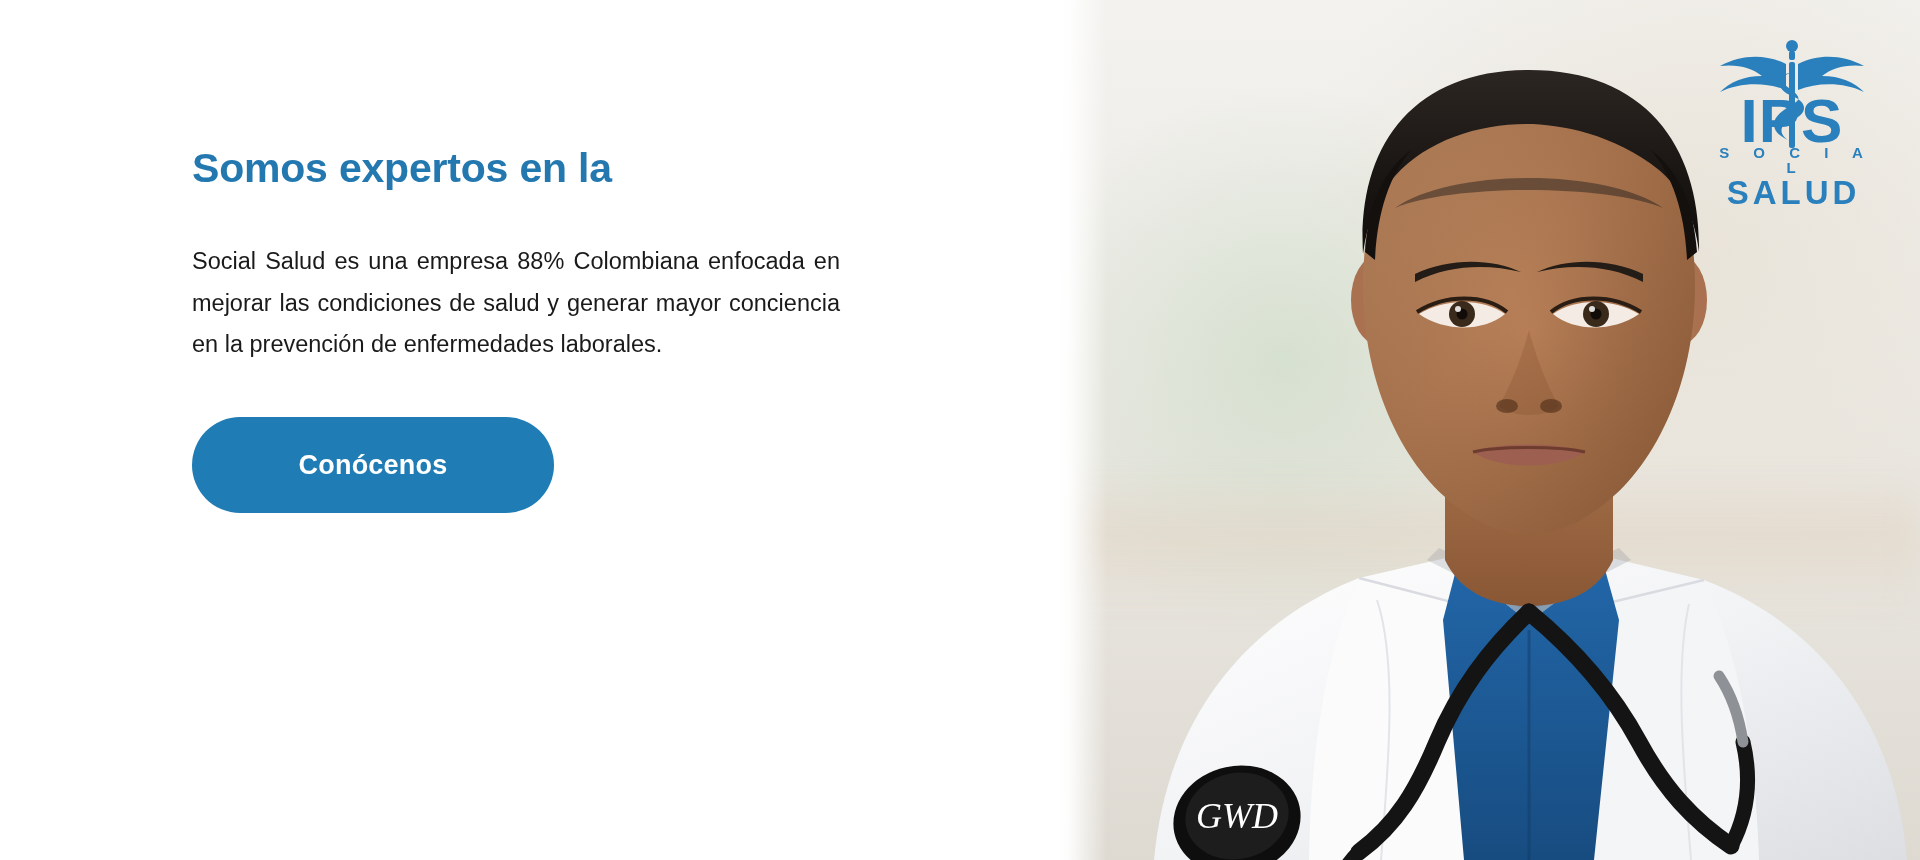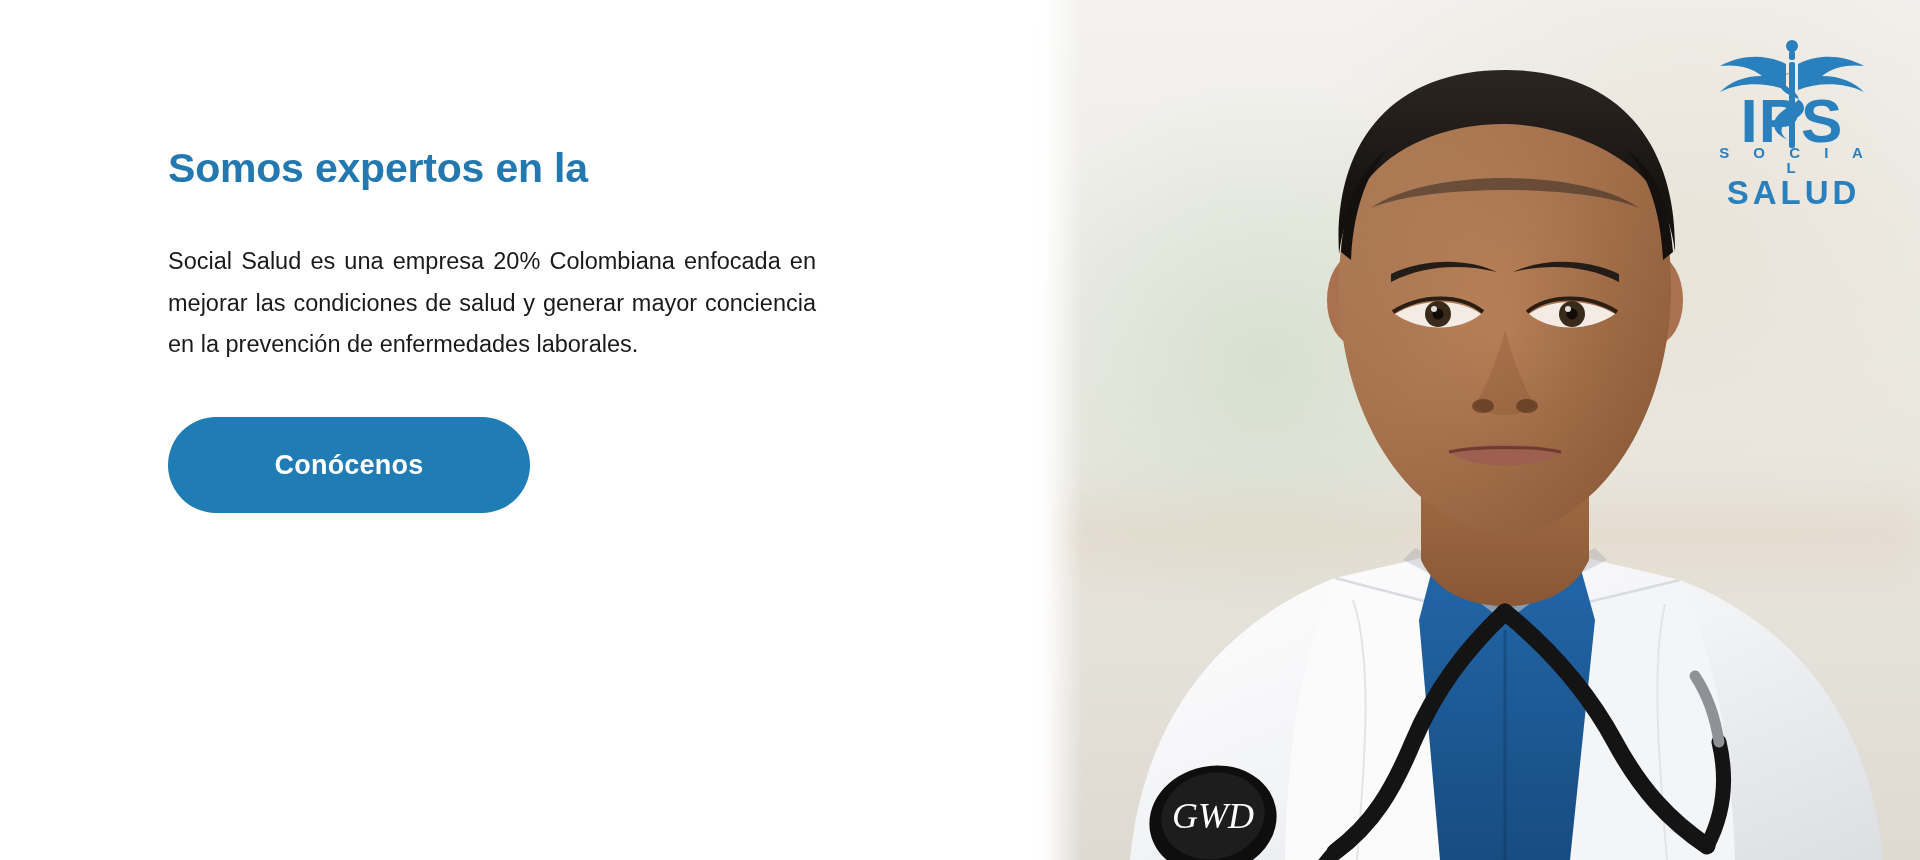--- a/index.html
+++ b/index.html
@@ -18,20 +18,21 @@
     background:#ffffff;
   }
 
   
   .hero-copy {
     width:1035px;
     height:603px;
     background:#ffffff;
     position:relative;
     flex:0 0 1035px;
+    margin-left:24px;
   }
 
   .copy-inner {
     position:absolute;
     left:168px;
     top:137px;
     width:650px;
   }
 
   .headline {
@@ -146,21 +147,21 @@
 
 <div class="hero">
 
   <div class="hero-copy">
     <div class="copy-inner">
 
       <h1 class="headline">
         <span class="hl-line">Somos expertos en la</span>
       </h1>
 
-      <p class="lede">Social Salud es una empresa 20% Colombiana enfocada en mejorar las condiciones de salud y generar mayor conciencia en la prevención de enfermedades laborales.</p>
+      <p class="lede">Social Salud es una empresa 88% Colombiana enfocada en mejorar las condiciones de salud y generar mayor conciencia en la prevención de enfermedades laborales.</p>
 
       <div class="cta-wrap">
         <button class="cta-button">Conócenos</button>
       </div>
 
     </div>
   </div>
 
   <div class="hero-photo">
 

